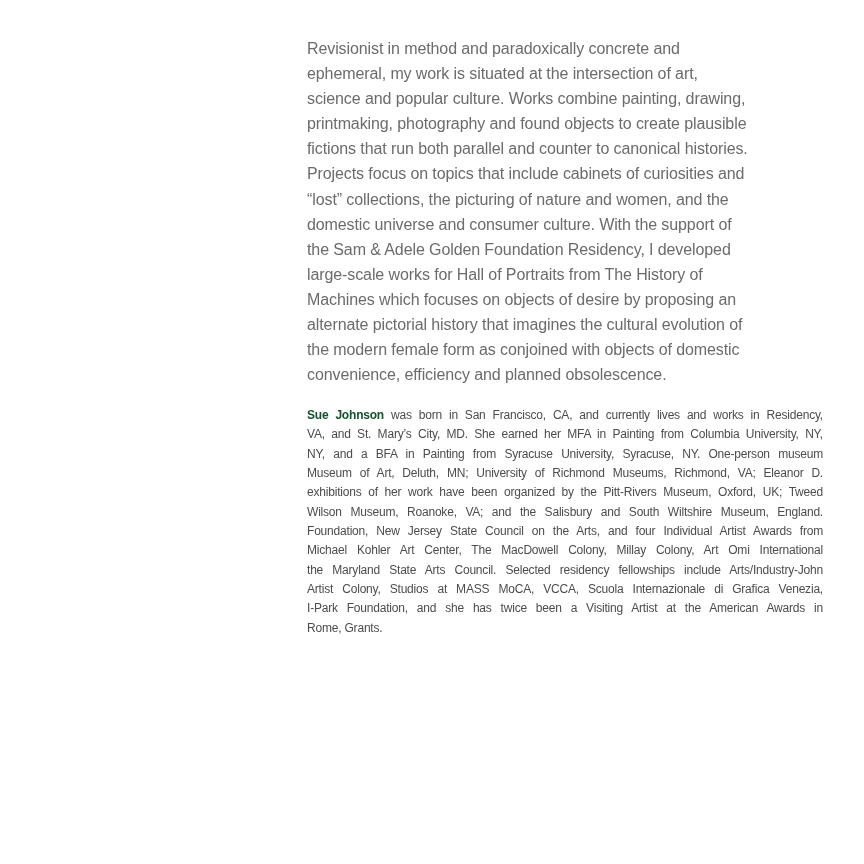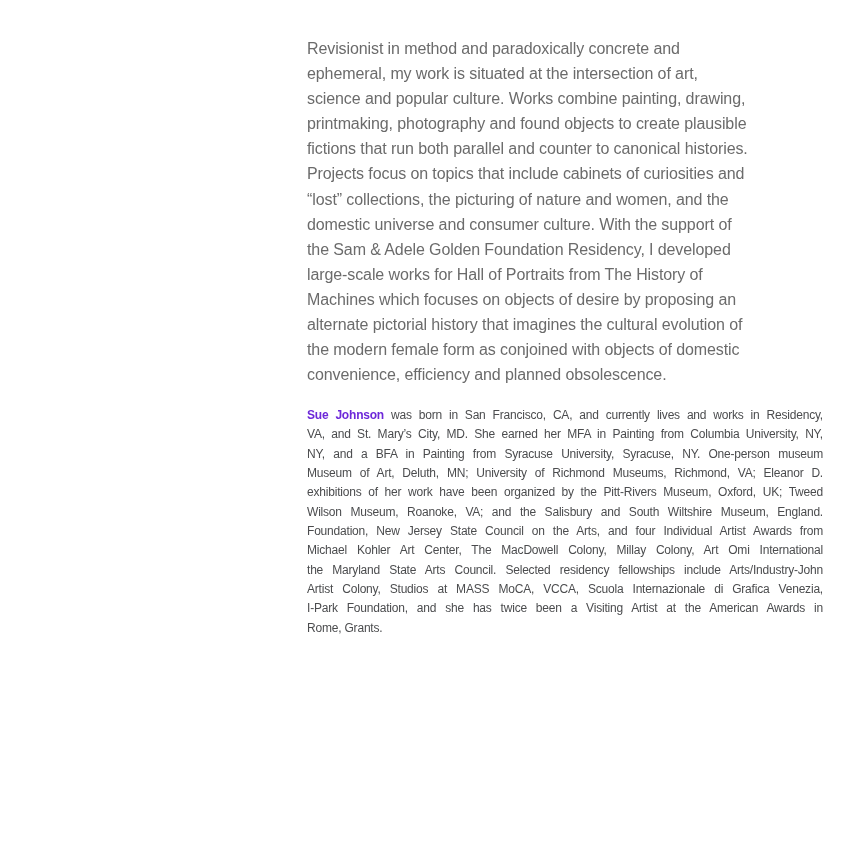--- a/index.html
+++ b/index.html
@@ -40,21 +40,21 @@
   .bio-line {
     text-align: justify;
     text-align-last: justify;
   }
   .bio-line.last {
     text-align: left;
     text-align-last: left;
   }
   .bio-name {
     font-weight: bold;
-    color: #6d28d9;
+    color: #14532d;
   }
   .website {
     position: absolute;
     left: 307px;
     top: 724px;
     font-size: 13.5px;
     font-weight: bold;
     letter-spacing: -0.1px;
     color: #3a3b3f;
   }

